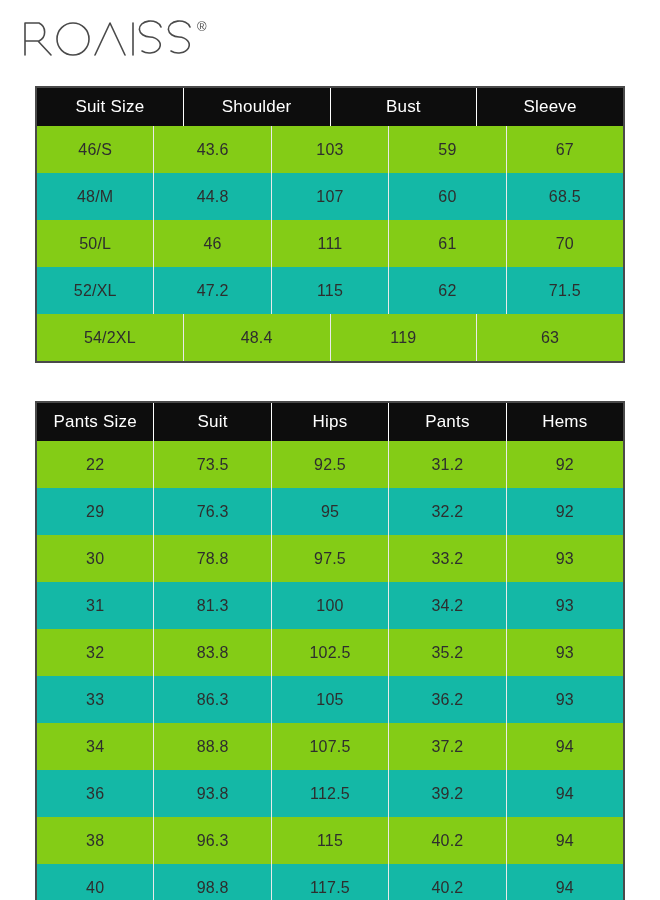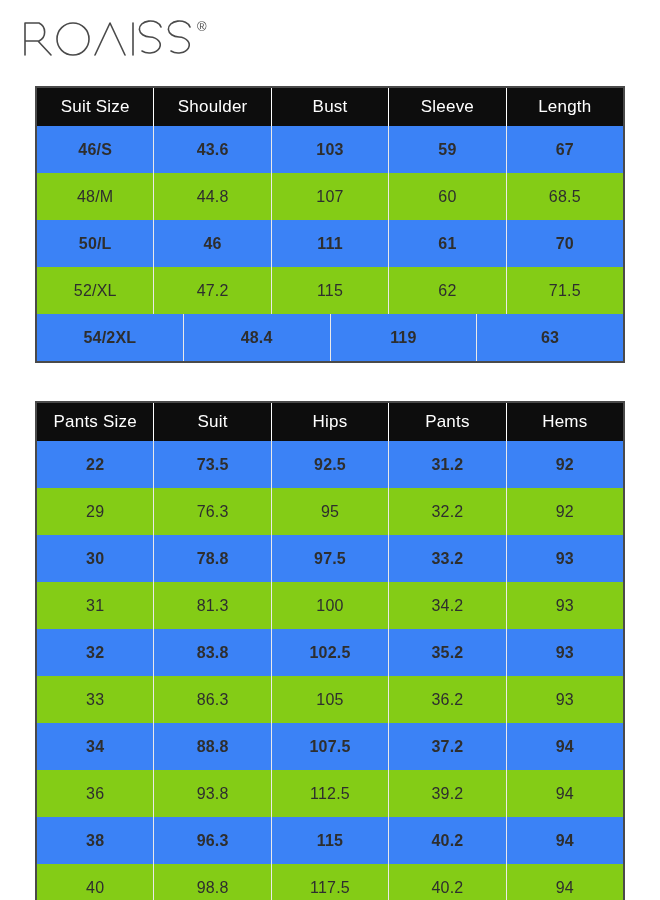--- a/index.html
+++ b/index.html
@@ -67,22 +67,22 @@
     font-size: 17px;
     background: #0d0d0d;
     border-right: 1px solid #ffffff;
   }
   .t-head .t-cell:last-child {
     border-right: none;
   }
   .t-body-row {
     height: 47px;
   }
-  .t-body-row.odd  { background: #3b82f6; font-weight: bold; }
-  .t-body-row.even { background: #84cc16; }
+  .t-body-row.odd  { background: #84cc16; }
+  .t-body-row.even { background: #14b8a6; }
 
   .t-cell {
     flex: 1 1 0;
     min-width: 0;
     display: flex;
     align-items: center;
     justify-content: center;
     font-size: 16px;
     color: #2e2e2e;
     border-right: 1px solid #e9e9e9;
@@ -116,21 +116,20 @@
     </svg>
     <span class="brand-reg">®</span>
   </div>
 
   <div class="size-table" id="suit-table">
     <div class="t-row t-head">
       <div class="t-cell">Suit Size</div>
       <div class="t-cell">Shoulder</div>
       <div class="t-cell">Bust</div>
       <div class="t-cell">Sleeve</div>
-      <div class="t-cell">Length</div>
     </div>
 
     <div class="t-row t-body-row odd">
       <div class="t-cell">46/S</div>
       <div class="t-cell">43.6</div>
       <div class="t-cell">103</div>
       <div class="t-cell">59</div>
       <div class="t-cell">67</div>
     </div>
     <div class="t-row t-body-row even">

